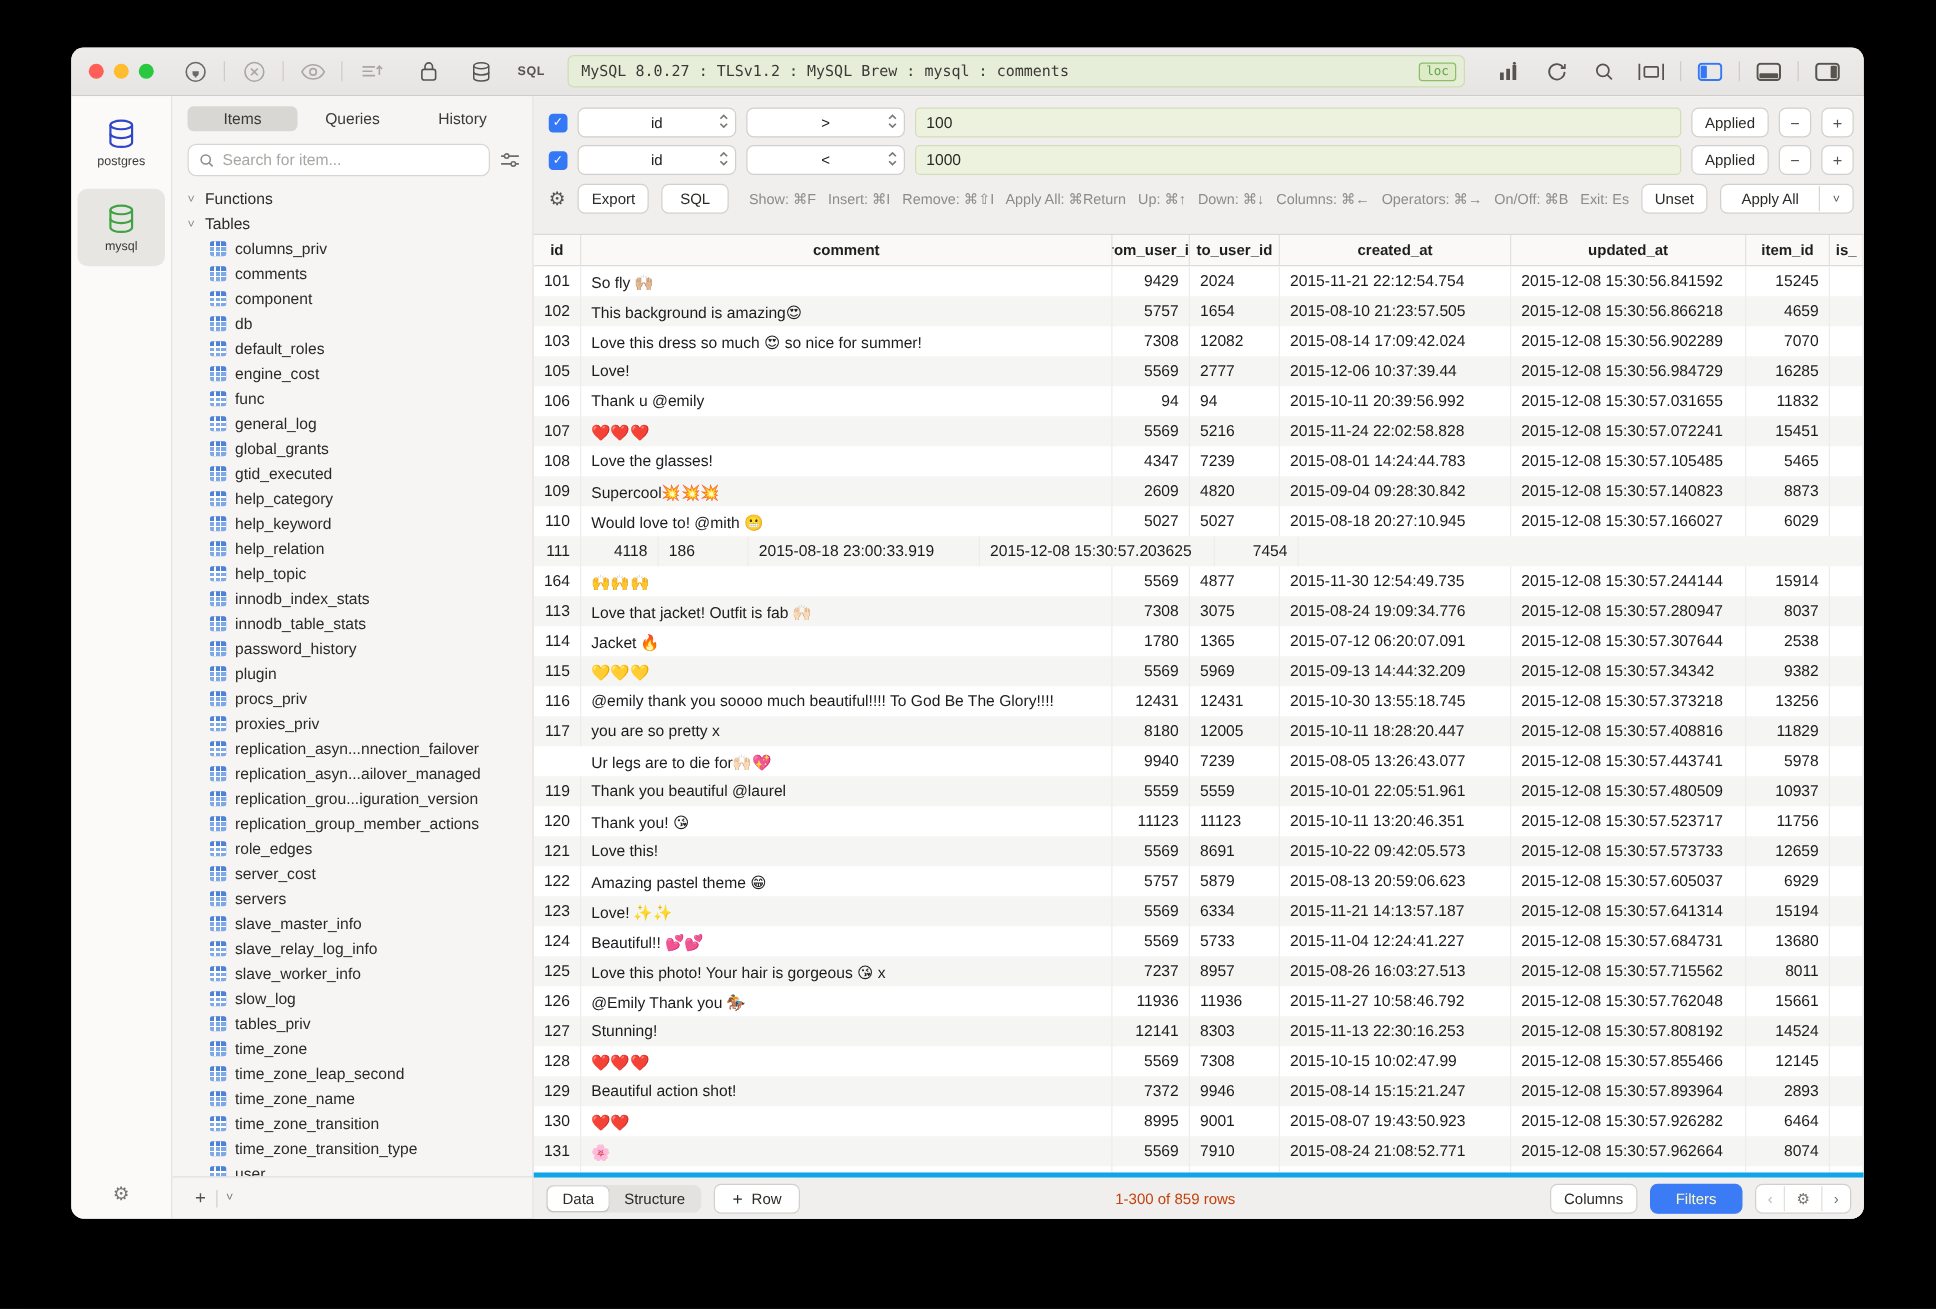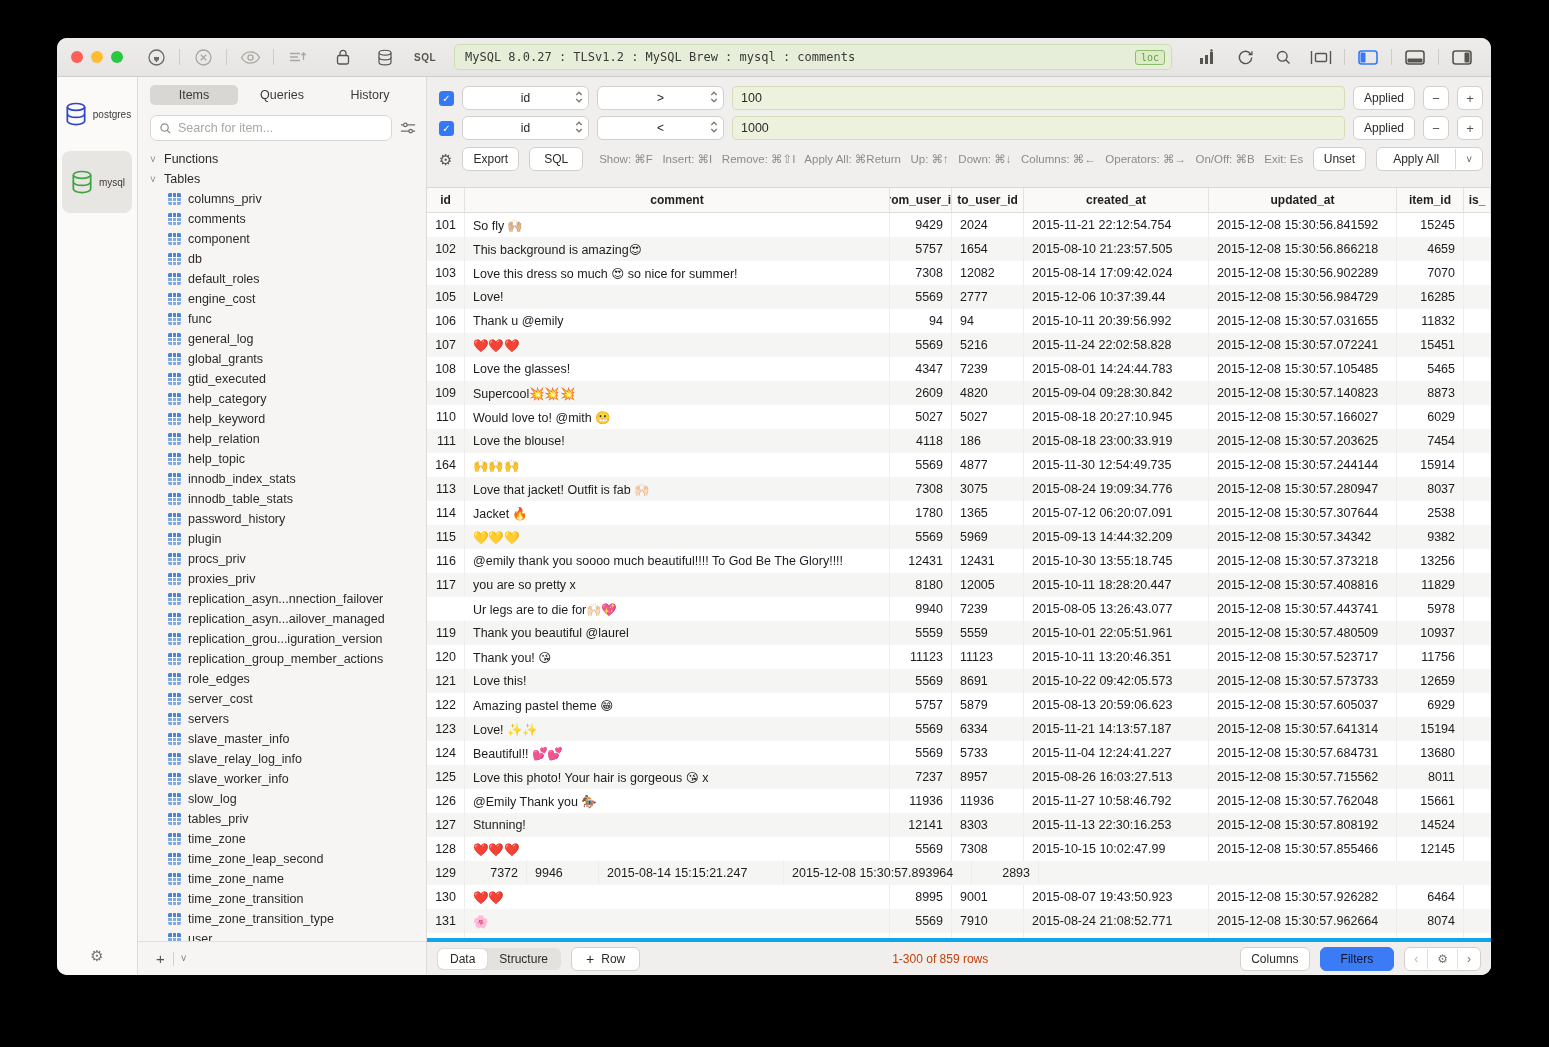--- a/index.html
+++ b/index.html
@@ -21,21 +21,21 @@
   .conn-title{font-family:"DejaVu Sans Mono",monospace;font-size:12px;color:#3b3a36;white-space:nowrap;
     overflow:hidden;flex:1;}
   .loc-badge{font-family:"DejaVu Sans Mono",monospace;font-size:10px;color:#61a24c;border:1px solid #8cbd6d;
     border-radius:3px;padding:1px 5px;background:#ddebc6;}
   .vsep{width:1px;height:16px;background:#cfccc8;margin:0 4px;}
   
   .content{flex:1;display:flex;min-height:0;}
   
   .rail{width:80px;flex:0 0 80px;background:#fbfaf9;border-right:1px solid #dddbd8;
     display:flex;flex-direction:column;align-items:center;padding-top:6px;}
-  .rail-item{width:70px;height:62px;border-radius:8px;display:flex;
+  .rail-item{width:70px;height:62px;border-radius:8px;display:flex;flex-direction:column;
     align-items:center;justify-content:center;gap:4px;margin-bottom:6px;}
   .rail-item.selected{background:#e8e6e3;}
   .rail-label{font-size:10px;color:#3c3a37;}
   .rail-footer{margin-top:auto;padding:8px 0 10px;}
   .gear{font-size:15px;color:#77756f;line-height:1;}
   
   .sidebar{width:288px;flex:0 0 288px;background:#f6f5f3;border-right:1px solid #dddbd8;
     display:flex;flex-direction:column;min-height:0;}
   .side-tabs{display:flex;align-items:center;padding:8px 12px 4px;gap:0;}
   .side-tab{flex:1;text-align:center;font-size:12.5px;color:#3c3a37;padding:3px 0;border-radius:5px;}
@@ -89,21 +89,21 @@
     border-right:1px solid #ededeb;overflow:hidden;white-space:nowrap;}
   .g-cell.r{justify-content:flex-end;padding-right:8px;}
   .g-cell.l{justify-content:flex-start;padding-left:8px;}
   
   .main-footer{flex:0 0 33px;background:#f0efed;border-top:4px solid #0ea5e9;display:flex;
     align-items:center;padding:0 10px;gap:10px;}
   .seg{display:flex;background:#e4e2df;border-radius:6px;padding:1px;height:22px;box-sizing:border-box;}
   .seg-item{font-size:12px;color:#2b2a27;display:flex;align-items:center;padding:0 12px;border-radius:5px;}
   .seg-item.active{background:#fff;box-shadow:0 0 1px rgba(0,0,0,.25);}
   .rowcount{flex:1;text-align:center;font-size:12px;color:#c2410c;}
-  .btn-blue{background:#3b7bf5;border-color:#3b7bf5;color:#0f172a;}
+  .btn-blue{background:#3b7bf5;border-color:#3b7bf5;color:#fef9c3;}
   .pager{display:flex;align-items:center;height:22px;background:#fff;border:1px solid #d2d0cd;border-radius:6px;}
   .pager span{padding:0 9px;color:#77756f;font-size:12px;display:flex;align-items:center;}
   .pager .divider{width:1px;height:20px;background:#e2e0dd;padding:0;}
   .updn svg{display:block;}
 </style>
 </head>
 <body>
 
 <div class="window">
 
@@ -594,21 +594,20 @@
             <span class="g-cell l" style="width: 425px; flex: 0 0 425px;">Would love to! @mith 😬</span>
             <span class="g-cell r" style="width: 62px; flex: 0 0 62px;">5027</span>
             <span class="g-cell l" style="width: 72px; flex: 0 0 72px;">5027</span>
             <span class="g-cell l" style="width: 185px; flex: 0 0 185px;">2015-08-18 20:27:10.945</span>
             <span class="g-cell l" style="width: 188px; flex: 0 0 188px;">2015-12-08 15:30:57.166027</span>
             <span class="g-cell r" style="width: 67px; flex: 0 0 67px;">6029</span>
             <span class="g-cell l" style="flex: 1 1 0%;"></span>
           </div>
           <div class="g-row alt">
             <span class="g-cell r" style="width: 38px; flex: 0 0 38px;">111</span>
-            <span class="g-cell l" style="width: 425px; flex: 0 0 425px;">Love the blouse!</span>
             <span class="g-cell r" style="width: 62px; flex: 0 0 62px;">4118</span>
             <span class="g-cell l" style="width: 72px; flex: 0 0 72px;">186</span>
             <span class="g-cell l" style="width: 185px; flex: 0 0 185px;">2015-08-18 23:00:33.919</span>
             <span class="g-cell l" style="width: 188px; flex: 0 0 188px;">2015-12-08 15:30:57.203625</span>
             <span class="g-cell r" style="width: 67px; flex: 0 0 67px;">7454</span>
             <span class="g-cell l" style="flex: 1 1 0%;"></span>
           </div>
           <div class="g-row">
             <span class="g-cell r" style="width: 38px; flex: 0 0 38px;">164</span>
             <span class="g-cell l" style="width: 425px; flex: 0 0 425px;">🙌🙌🙌</span>
@@ -774,20 +773,21 @@
             <span class="g-cell l" style="width: 425px; flex: 0 0 425px;">❤️❤️❤️</span>
             <span class="g-cell r" style="width: 62px; flex: 0 0 62px;">5569</span>
             <span class="g-cell l" style="width: 72px; flex: 0 0 72px;">7308</span>
             <span class="g-cell l" style="width: 185px; flex: 0 0 185px;">2015-10-15 10:02:47.99</span>
             <span class="g-cell l" style="width: 188px; flex: 0 0 188px;">2015-12-08 15:30:57.855466</span>
             <span class="g-cell r" style="width: 67px; flex: 0 0 67px;">12145</span>
             <span class="g-cell l" style="flex: 1 1 0%;"></span>
           </div>
           <div class="g-row alt">
             <span class="g-cell r" style="width: 38px; flex: 0 0 38px;">129</span>
+            <span class="g-cell l" style="width: 425px; flex: 0 0 425px;">Beautiful action shot!</span>
             <span class="g-cell r" style="width: 62px; flex: 0 0 62px;">7372</span>
             <span class="g-cell l" style="width: 72px; flex: 0 0 72px;">9946</span>
             <span class="g-cell l" style="width: 185px; flex: 0 0 185px;">2015-08-14 15:15:21.247</span>
             <span class="g-cell l" style="width: 188px; flex: 0 0 188px;">2015-12-08 15:30:57.893964</span>
             <span class="g-cell r" style="width: 67px; flex: 0 0 67px;">2893</span>
             <span class="g-cell l" style="flex: 1 1 0%;"></span>
           </div>
           <div class="g-row">
             <span class="g-cell r" style="width: 38px; flex: 0 0 38px;">130</span>
             <span class="g-cell l" style="width: 425px; flex: 0 0 425px;">❤️❤️</span>

